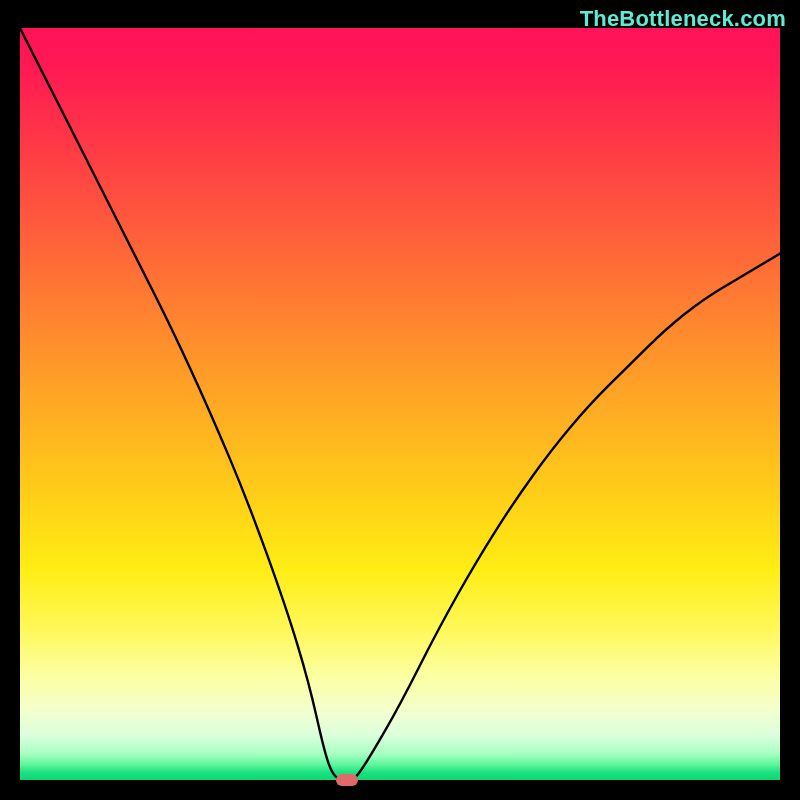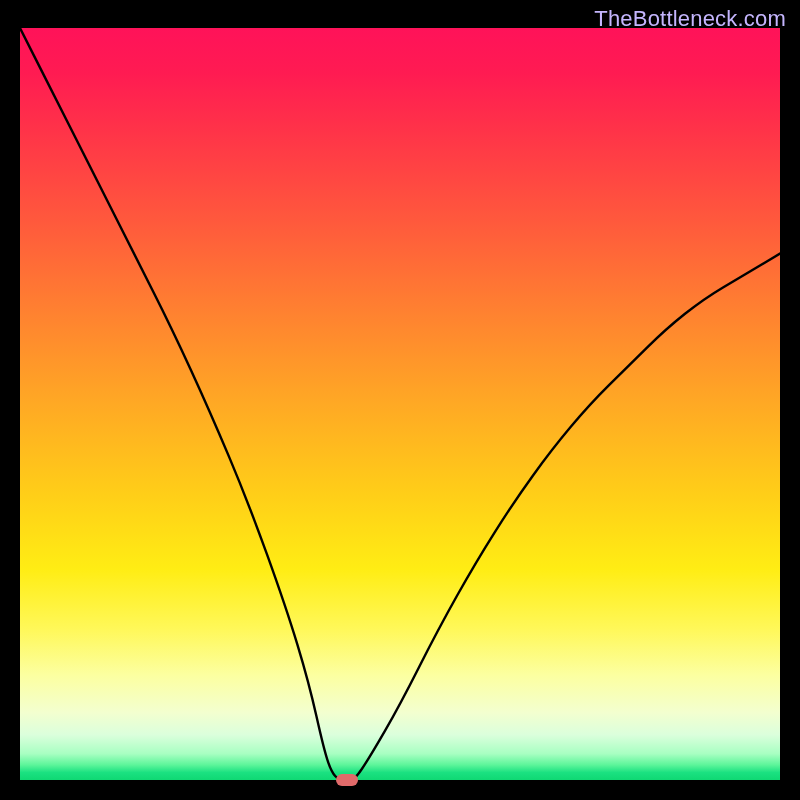--- a/index.html
+++ b/index.html
@@ -14,23 +14,23 @@
   .frame {
     position: relative;
     width: 800px;
     height: 800px;
     background: #000;
   }
   .watermark {
     position: absolute;
     top: 6px;
     right: 14px;
-    color: #c4b5fd;
+    color: #5eead4;
     font-size: 22px;
-    font-weight: 400;
+    font-weight: 700;
     letter-spacing: 0.2px;
     z-index: 20;
   }
   .plot-area {
     position: absolute;
     
     left: 20px;
     top: 28px;
     width: 760px;
     height: 752px;

